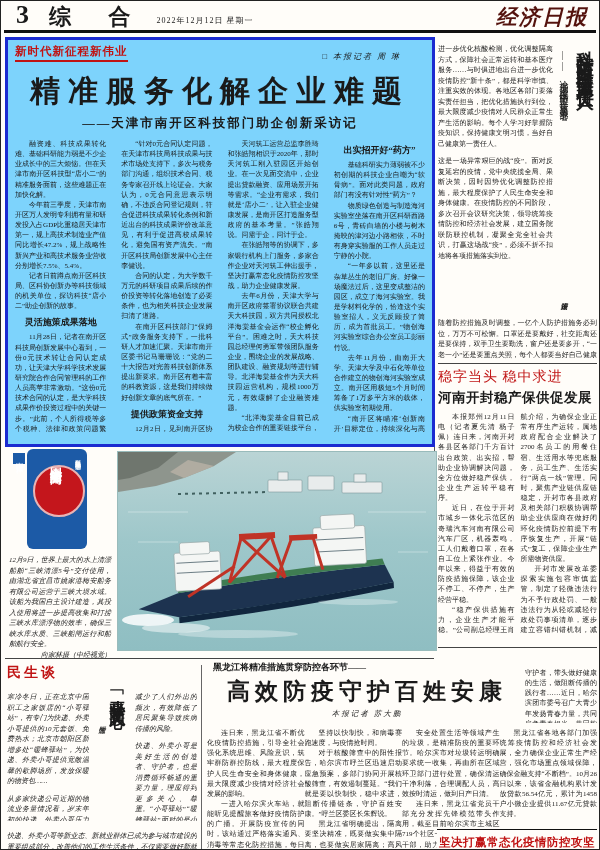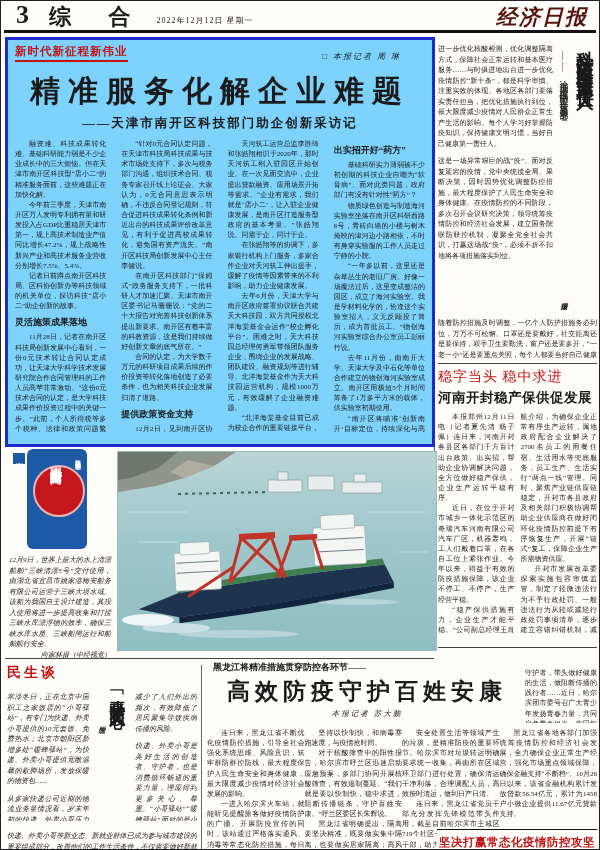--- a/index.html
+++ b/index.html
@@ -24,21 +24,21 @@
   .main{position:absolute;left:4px;top:36px;width:430px;height:410px;border:3px solid #1b2bd0;
         box-sizing:border-box;padding:4px 7px;background:#7dd3fc;}
   .main .tagrow{display:flex;align-items:flex-end;justify-content:space-between;}
   .main .tag{color:#c01414;font-weight:bold;font-size:11.5px;border-bottom:2px solid #c01414;padding-bottom:1px;letter-spacing:1px;}
   .main .byline{font-size:8px;font-style:italic;letter-spacing:2px;padding-right:24px;}
   .main h1{margin:9px 0 3px;text-align:center;font-size:30px;letter-spacing:8px;font-weight:bold;}
   .main .sub{text-align:center;font-size:12.5px;font-weight:bold;letter-spacing:2px;margin-bottom:7px;}
   .cols{display:flex;gap:15px;height:294px;overflow:hidden;}
   .col{flex:1;font-size:7px;line-height:1.45;text-align:justify;overflow:hidden;}
   .col p,.bodytxt p{margin:0;text-indent:2em;}
-  .col h3{font-size:9px;margin:5px 0 3px;font-weight:bold;}
+  .col h3{font-size:9px;text-align:center;margin:5px 0 3px;font-weight:bold;}
   
   .ed{position:absolute;left:437px;top:36px;width:159px;height:322px;}
   .ed .row{display:flex;height:272px;}
   .ed .edbody{flex:1;font-size:7px;line-height:1.5;text-align:justify;overflow:hidden;padding-right:4px;}
   .v{writing-mode:vertical-rl;}
   .ed .edsub{font-size:9px;height:240px;margin-top:14px;letter-spacing:2px;}
   .ed .edby{font-size:7px;margin-top:6px;font-style:italic;}
   .ed .edtitle{font-size:17.5px;font-weight:bold;letter-spacing:3px;height:272px;margin-left:3px;}
   .ed .edbottom{font-size:7px;line-height:1.5;text-align:justify;height:48px;overflow:hidden;margin-top:2px;}
   
@@ -113,28 +113,28 @@
     <div class="cols">
       <div class="col">
           <p>融资难、科技成果转化难、基础科研能力弱是不少企业成长中的三大烦恼。但在天津市南开区科技型“店小二”的精准服务面前，这些难题正在加快化解。</p>
           <p>今年前三季度，天津市南开区万人发明专利拥有量和研发投入占GDP比重稳居天津市第一，规上高技术制造业产值同比增长47.2%，规上战略性新兴产业和高技术服务业营收分别增长7.5%、5.4%。</p>
           <p>记者日前蹲点南开区科技局、区科协创新办等科技领域的机关单位，探访科技“店小二”助企创新的故事。</p>
           <h3>灵活施策成果落地</h3>
           <p>11月28日，记者在南开区科技局创新发展中心看到，一份0元技术转让合同认定成功，让天津大学科学技术发展研究院合作合同管理科的工作人员高苹非常激动。“这份0元技术合同的认定，是大学科技成果作价投资过程中的关键一步。”此前，个人所得税等多个税种、法律和政策问题繁杂，容易导致科技成果转化率不高。</p>
         </div>
       <div class="col">
           <p>“针对0元合同认定问题，在天津市科技局科技成果与技术市场处支持下，多次与税务部门沟通，组织技术合同、税务专家召开线上论证会。大家认为，0元合同意思表示明确，不违反合同登记规则，符合促进科技成果转化条例和新近出台的科技成果评价改革意见，有利于促进高校成果转化，避免国有资产流失。”南开区科技局创新发展中心主任李健说。</p>
+          <p>合同的认定，为大学数千万元的科研项目成果后续的作价投资等转化落地创造了必要条件，也为相关科技企业发展扫清了道路。</p>
           <p>在南开区科技部门“保姆式”政务服务支持下，一批科研人才加速汇聚。天津市南开区委书记马珊珊说：“党的二十大报告对完善科技创新体系提出新要求。南开区有着丰富的科教资源，这是我们持续做好创新文章的底气所在。”</p>
-          <p>合同的认定，为大学数千万元的科研项目成果后续的作价投资等转化落地创造了必要条件，也为相关科技企业发展扫清了道路。</p>
           <h3>提供政策资金支持</h3>
           <p>12月2日，见到南开区协同创新办挂企联系干部张皓翔时，他正在南开科技创新园内与入驻企业天津天河筑工科技发展公司的员工畅聊火热。</p>
         </div>
       <div class="col">
           <p>天河筑工运营总监李胜琦和张皓翔相识于2020年，那时天河筑工刚入驻园区开始创业。在一次见面交流中，企业提出贷款融资、应用场景开拓等需求。“企业有需求，我们就是‘店小二’，让入驻企业健康发展，是南开区打造服务型政府的基本考量。”张皓翔说。问需于企，问计于企。</p>
-          <p>在张皓翔等的协调下，多家银行机构上门服务，多家合作企业对天河筑工伸出援手，缓解了疫情等因素带来的不利影响，助力企业健康发展。</p>
+          <p>在张皓翔等的协调下，多家银行机构上门服务，多家合作企业对天河筑工伸出援手，坚决打赢常态化疫情防控攻坚战，助力企业健康发展。</p>
           <p>去年6月份，天津大学与南开区政府签署协议联合共建天大科技园，双方共同授权北洋海棠基金会运作“校企孵化平台”。困难之时，天大科技园总经理何勇军带领团队服务企业，围绕企业的发展战略、团队建设、融资规划等进行辅导。北洋海棠基金作为天大科技园运营机构，规模1000万元，有效缓解了企业融资难题。</p>
           <p>“北洋海棠基金目前已成为校企合作的重要链接平台，将构建资源链接整体系统，助力多个项目科技成果逐步落地。”何勇军介绍，天津大学科技园是科技部、教育部确定的首批15个国家大学科技园建设试点单位之一。目前天大科技园注册企业65家，其中8家企业实现融资1.875亿元。</p>
         </div>
       <div class="col">
           <h3>出实招开好“药方”</h3>
           <p>基础科研实力薄弱被不少初创期的科技企业自嘲为“软骨病”。面对此类问题，政府部门有没有针对性“药方”？</p>
           <p>物质绿色创造与制造海河实验室坐落在南开区科研西路6号，青砖白墙的小楼与树木掩映的津河边小路相依，不时有身穿实验服的工作人员走过宁静的小院。</p>
           <p>“一年多以前，这里还是杂草丛生的老旧厂房。好像一场魔法过后，这里变成整洁的园区，成立了海河实验室。我是学材料化学的，恰逢这个实验室招人，义无反顾投了简历，成为首批员工。”物创海河实验室综合办公室员工彭丽竹说。</p>
           <p>去年11月份，由南开大学、天津大学及中石化等单位合作建立的物创海河实验室成立。南开区用极短5个月时间筹备了1万多平方米的载体，供实验室初期使用。</p>
           <p>“南开区将瞄准‘创新南开’目标定位，持续深化与高校院所协同创新，进一步发挥物创海河实验室、大学科技园作用，着力打造平台、产业、生态、人才四个创新高地。”马珊珊说。</p>

